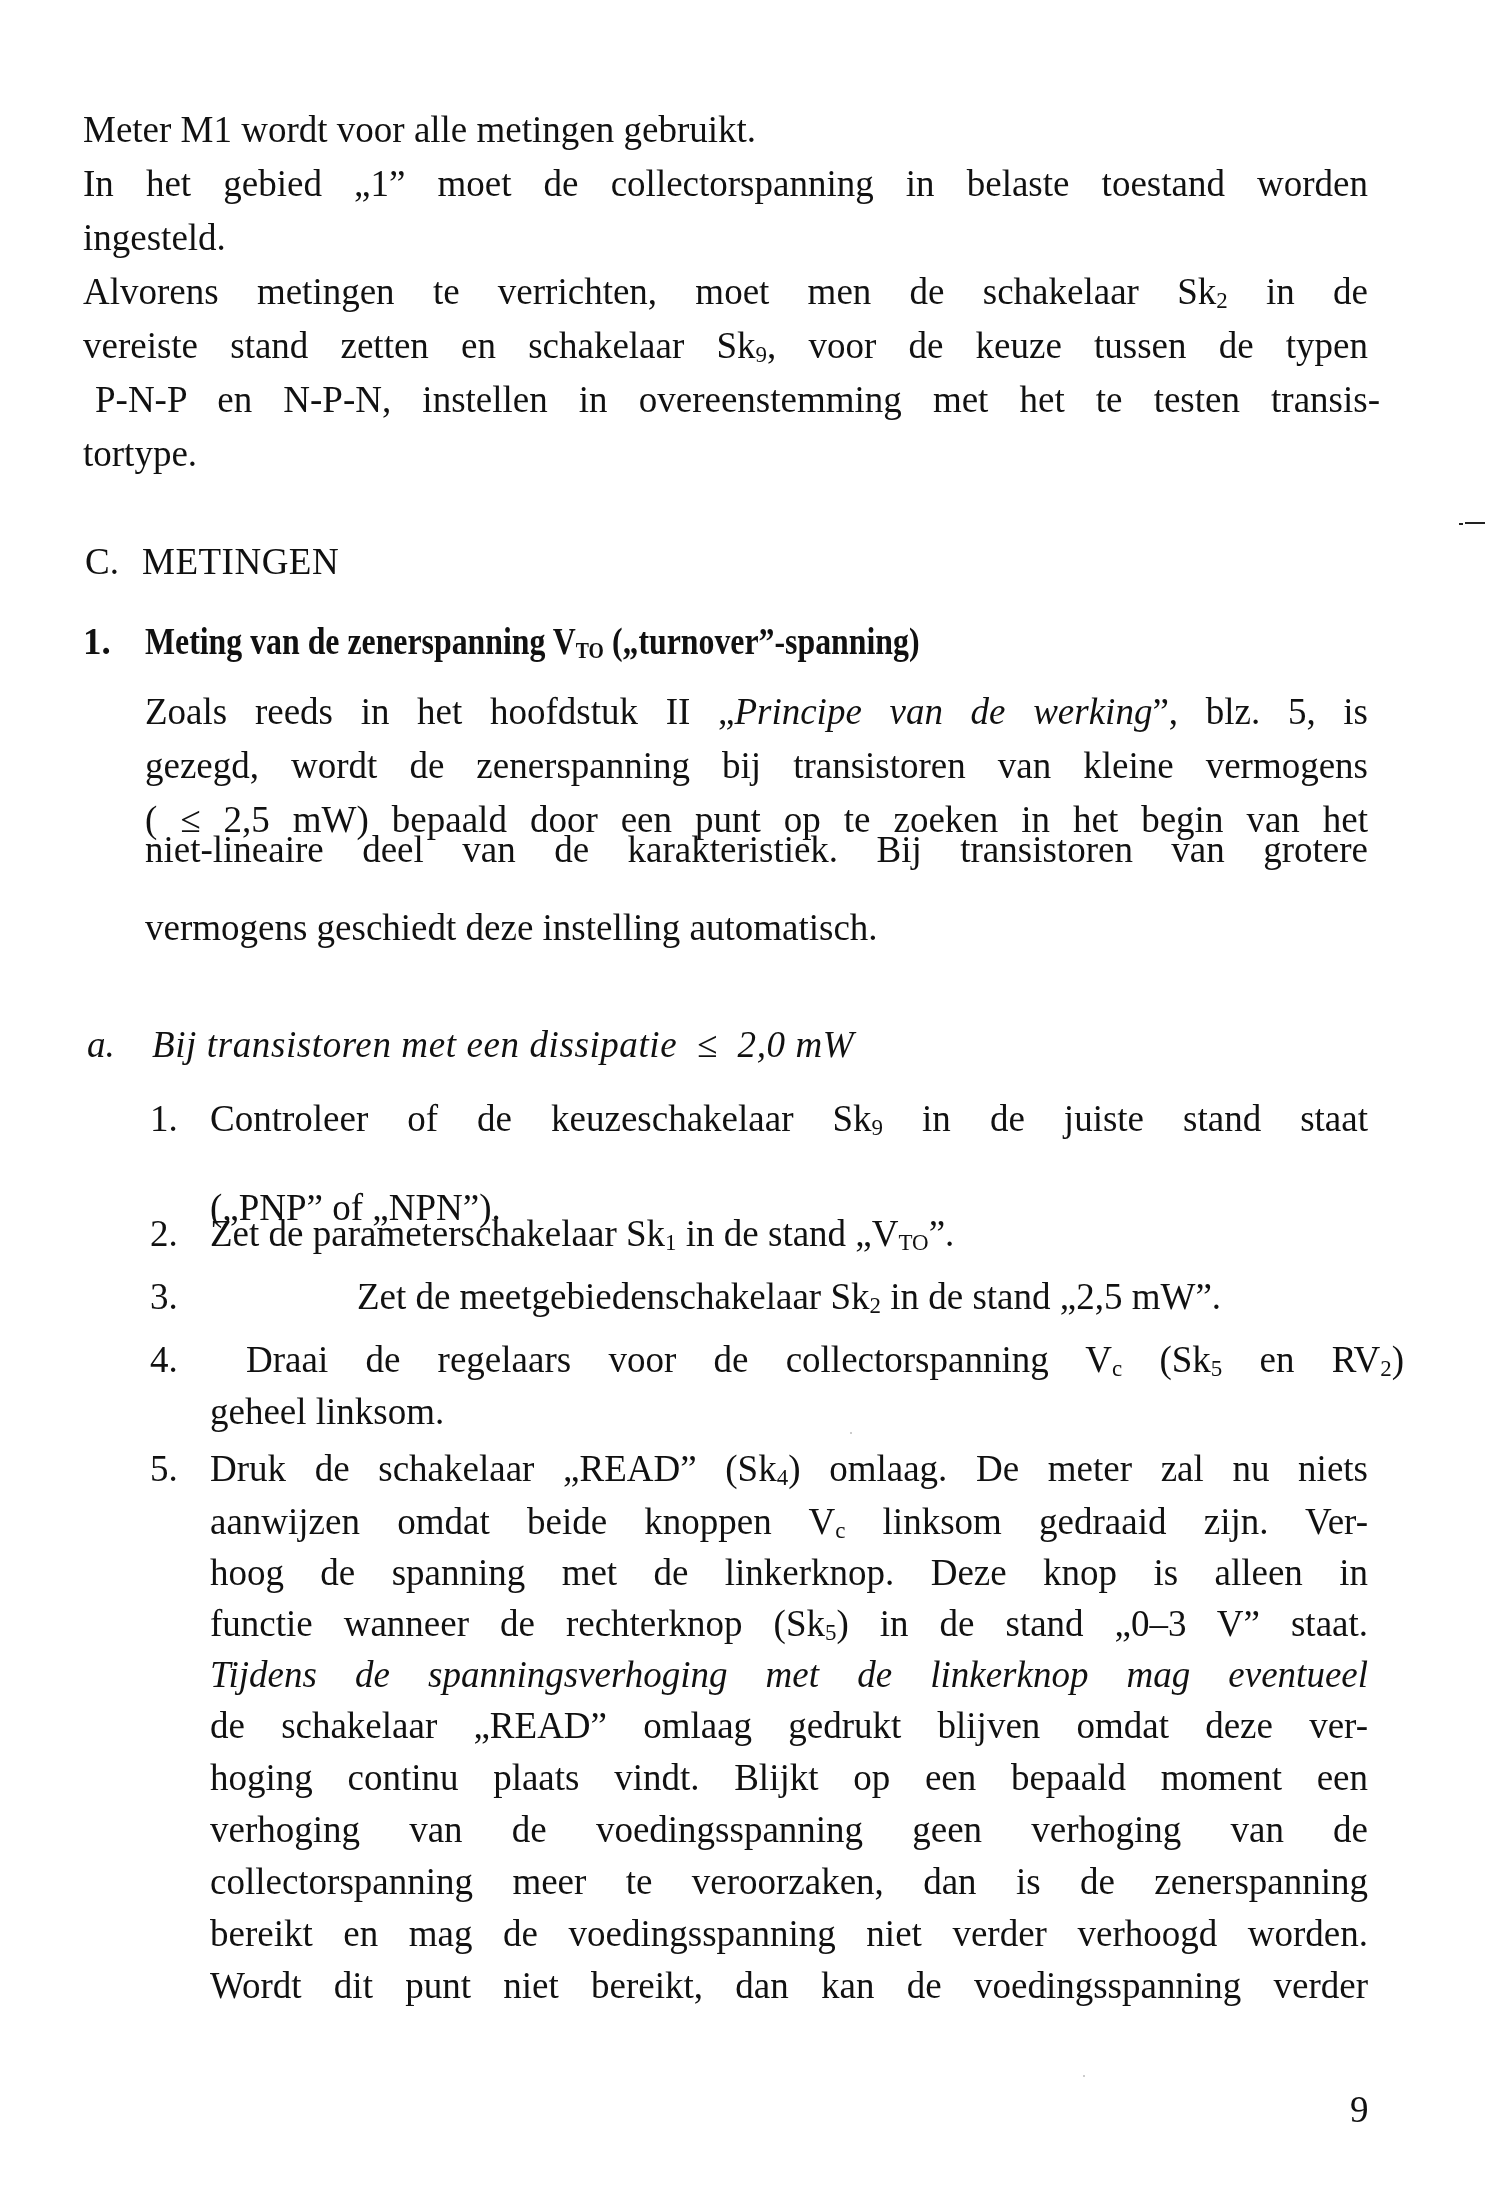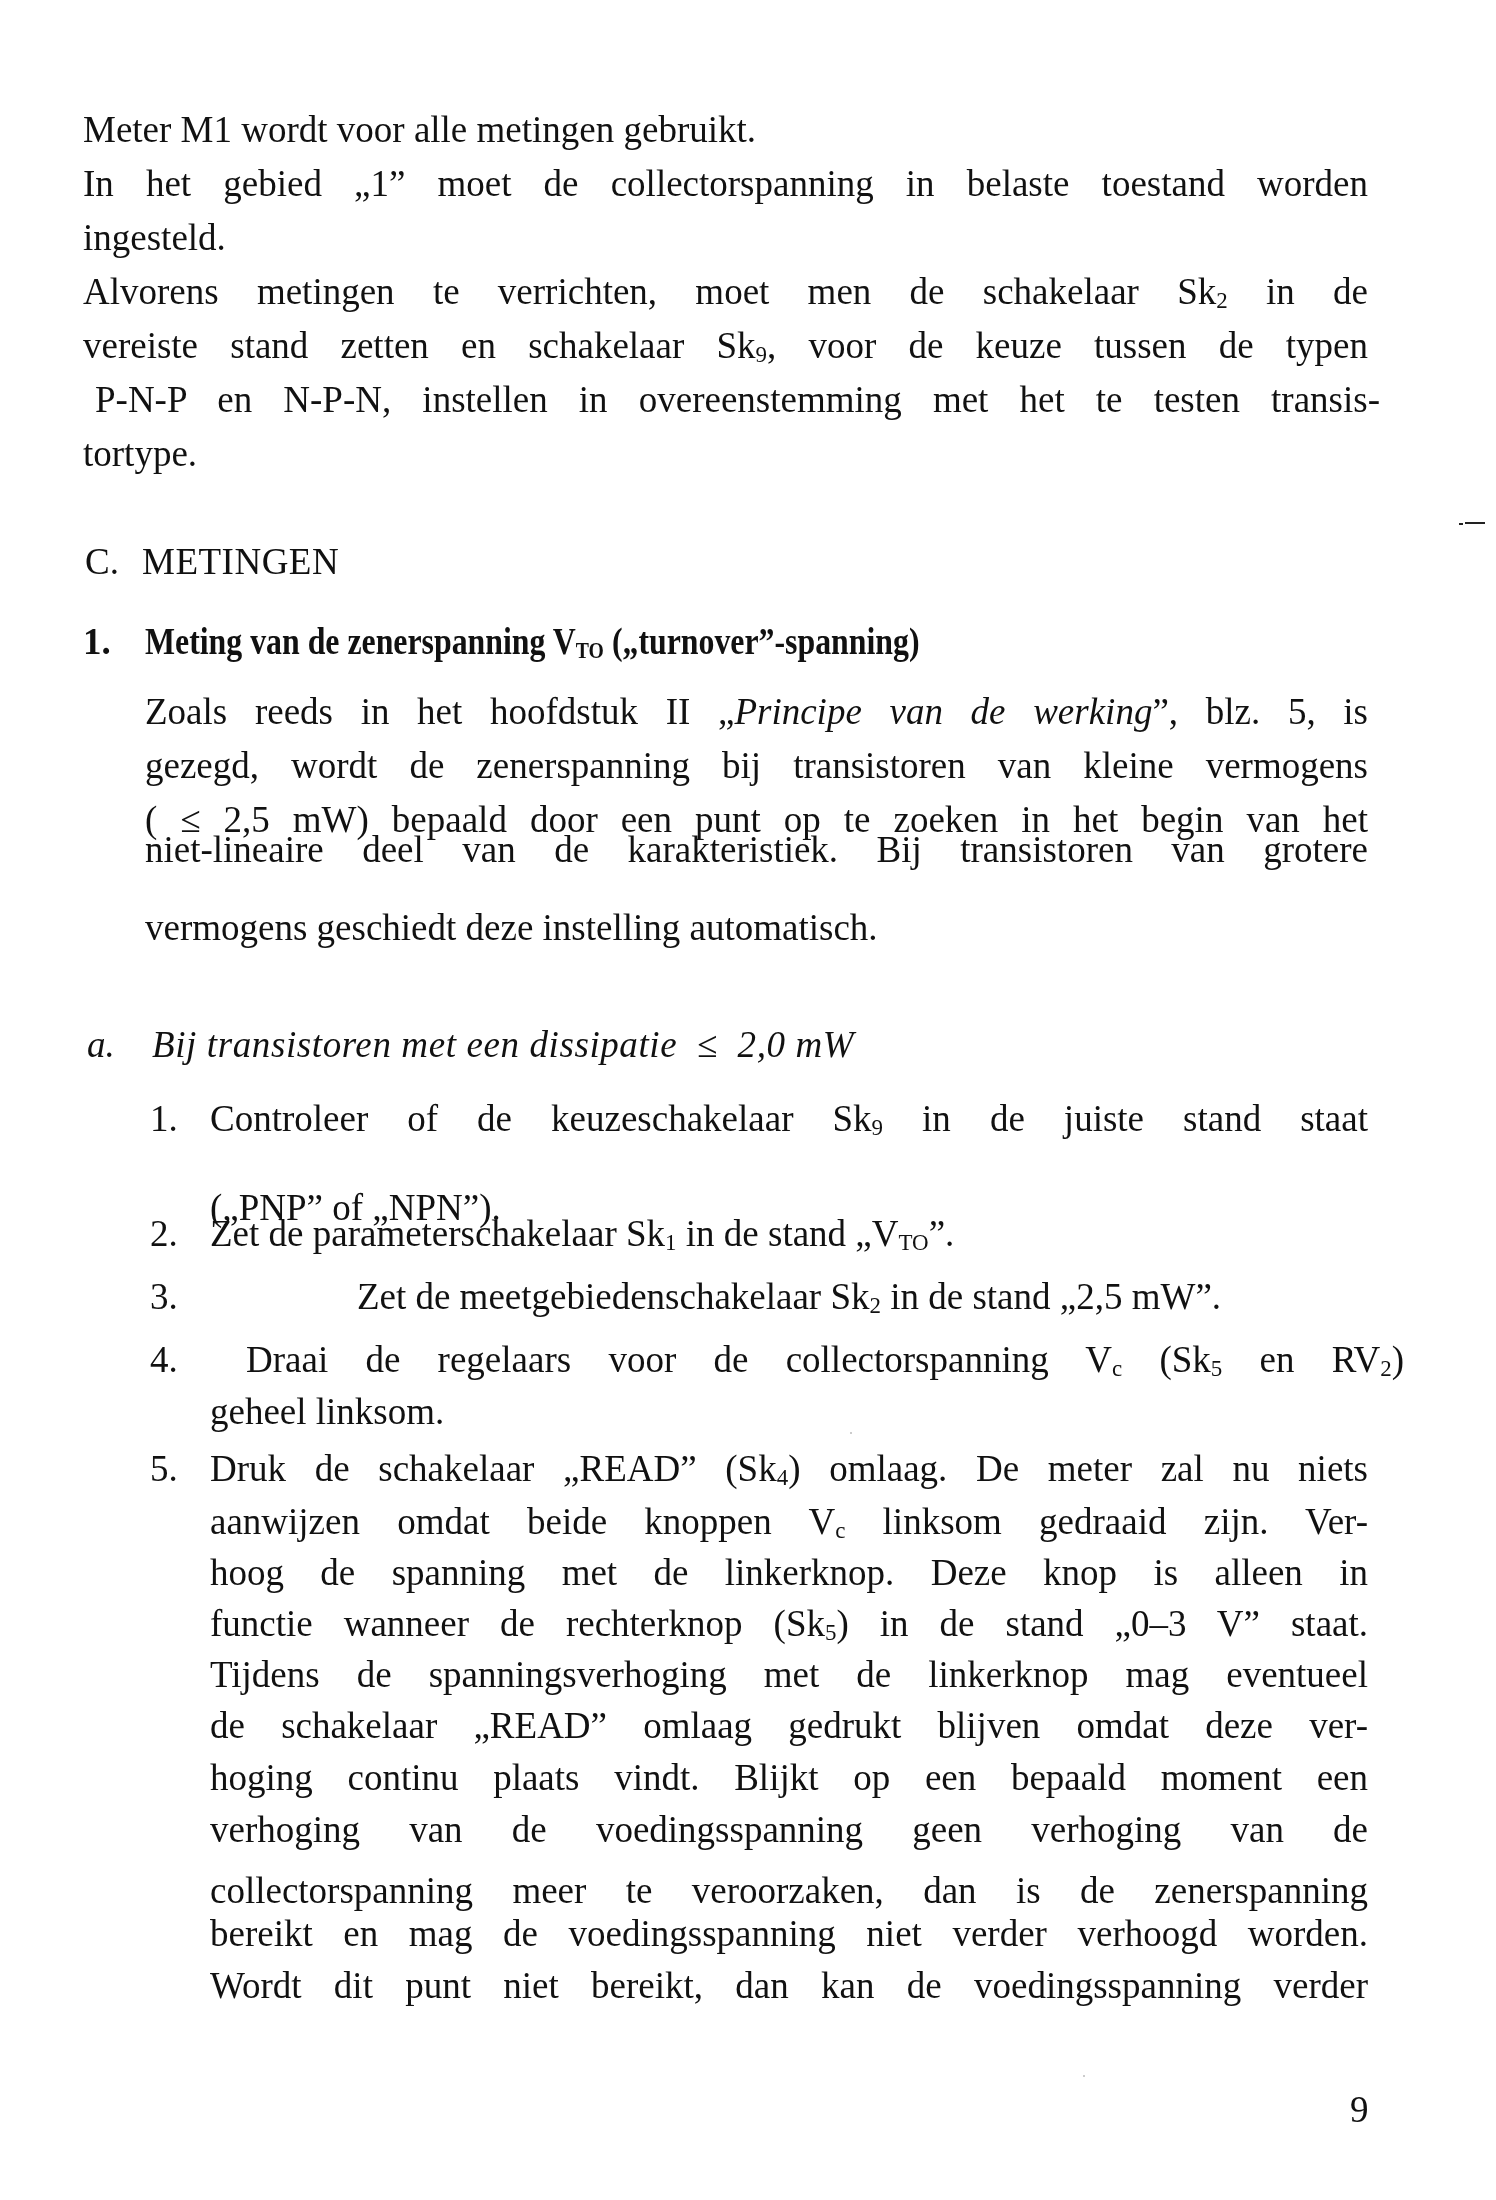--- a/index.html
+++ b/index.html
@@ -73,25 +73,25 @@
     <span class="num" style="left:150px; top:1338px;">4.</span>
     <div class="line just" style="left:210px; top:1338px; width:1158px;margin-left:36px;"><span>Draai de regelaars voor de collectorspanning V</span><sub>c</sub><span> (Sk</span><sub>5</sub><span> en RV</span><sub>2</sub><span>)</span></div>
     <div class="line left" style="left:210px; top:1390px; width:1158px;"><span>geheel linksom.</span></div>
   </div>
   <div>
     <span class="num" style="left:150px; top:1447px;">5.</span>
     <div class="line just" style="left:210px; top:1447px; width:1158px;"><span>Druk de schakelaar „READ” (Sk</span><sub>4</sub><span>) omlaag. De meter zal nu niets</span></div>
     <div class="line just" style="left:210px; top:1500px; width:1158px;"><span>aanwijzen omdat beide knoppen V</span><sub>c</sub><span> linksom gedraaid zijn. Ver-</span></div>
     <div class="line just" style="left:210px; top:1551px; width:1158px;"><span>hoog de spanning met de linkerknop. Deze knop is alleen in</span></div>
     <div class="line just" style="left:210px; top:1602px; width:1158px;"><span>functie wanneer de rechterknop (Sk</span><sub>5</sub><span>) in de stand „0–3 V” staat.</span></div>
-    <div class="line just" style="left:210px; top:1653px; width:1158px;"><span>Tijdens de spanningsverhoging met de linkerknop mag eventueel</span></div>
+    <div class="line just" style="left:210px; top:1653px; width:1158px;font-style:italic;"><span>Tijdens de spanningsverhoging met de linkerknop mag eventueel</span></div>
     <div class="line just" style="left:210px; top:1704px; width:1158px;"><span>de schakelaar „READ” omlaag gedrukt blijven omdat deze ver-</span></div>
     <div class="line just" style="left:210px; top:1756px; width:1158px;"><span>hoging continu plaats vindt. Blijkt op een bepaald moment een</span></div>
     <div class="line just" style="left:210px; top:1808px; width:1158px;"><span>verhoging van de voedingsspanning geen verhoging van de</span></div>
-    <div class="line just" style="left:210px; top:1860px; width:1158px;margin-top:9px;"><span>collectorspanning meer te veroorzaken, dan is de zenerspanning</span></div>
+    <div class="line just" style="left:210px; top:1860px; width:1158px;"><span>collectorspanning meer te veroorzaken, dan is de zenerspanning</span></div>
     <div class="line just" style="left:210px; top:1912px; width:1158px;"><span>bereikt en mag de voedingsspanning niet verder verhoogd worden.</span></div>
     <div class="line just" style="left:210px; top:1964px; width:1158px;"><span>Wordt dit punt niet bereikt, dan kan de voedingsspanning verder</span></div>
   </div>
 </div>
 
 <span class="pagenum" style="left:1350px; top:2088px;">9</span>
 
 <span class="speck" style="left:850px; top:1432px;"></span>
 <span class="speck" style="left:1083px; top:2075px;"></span>
 

